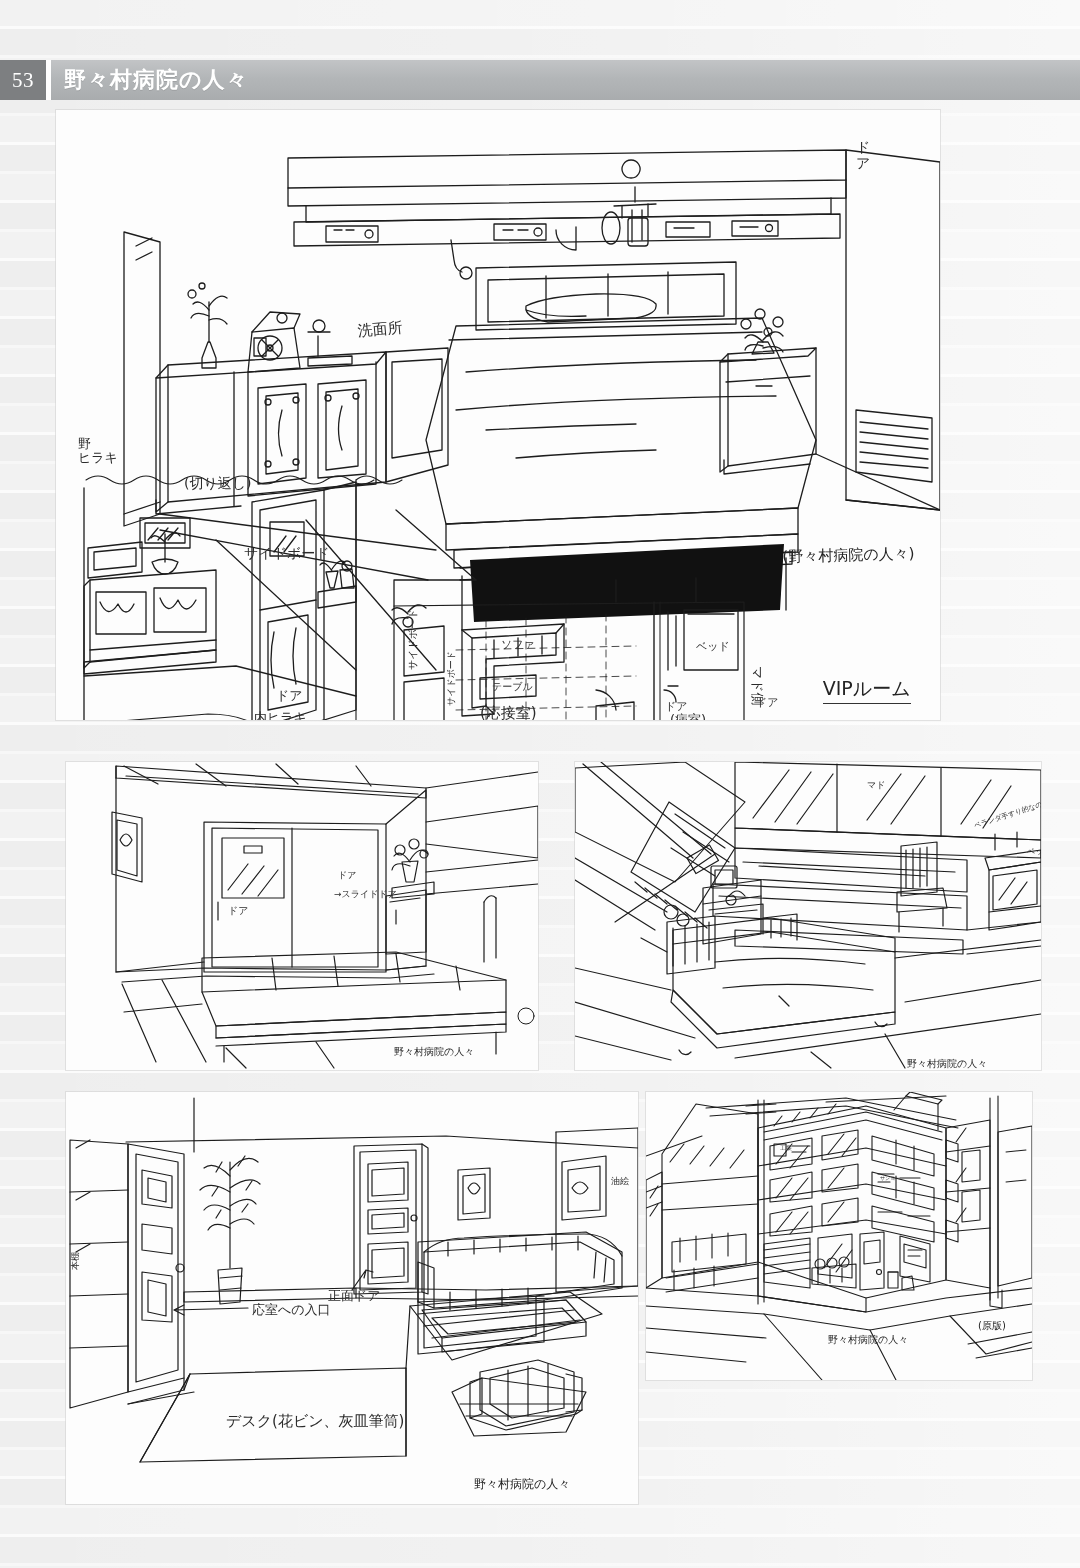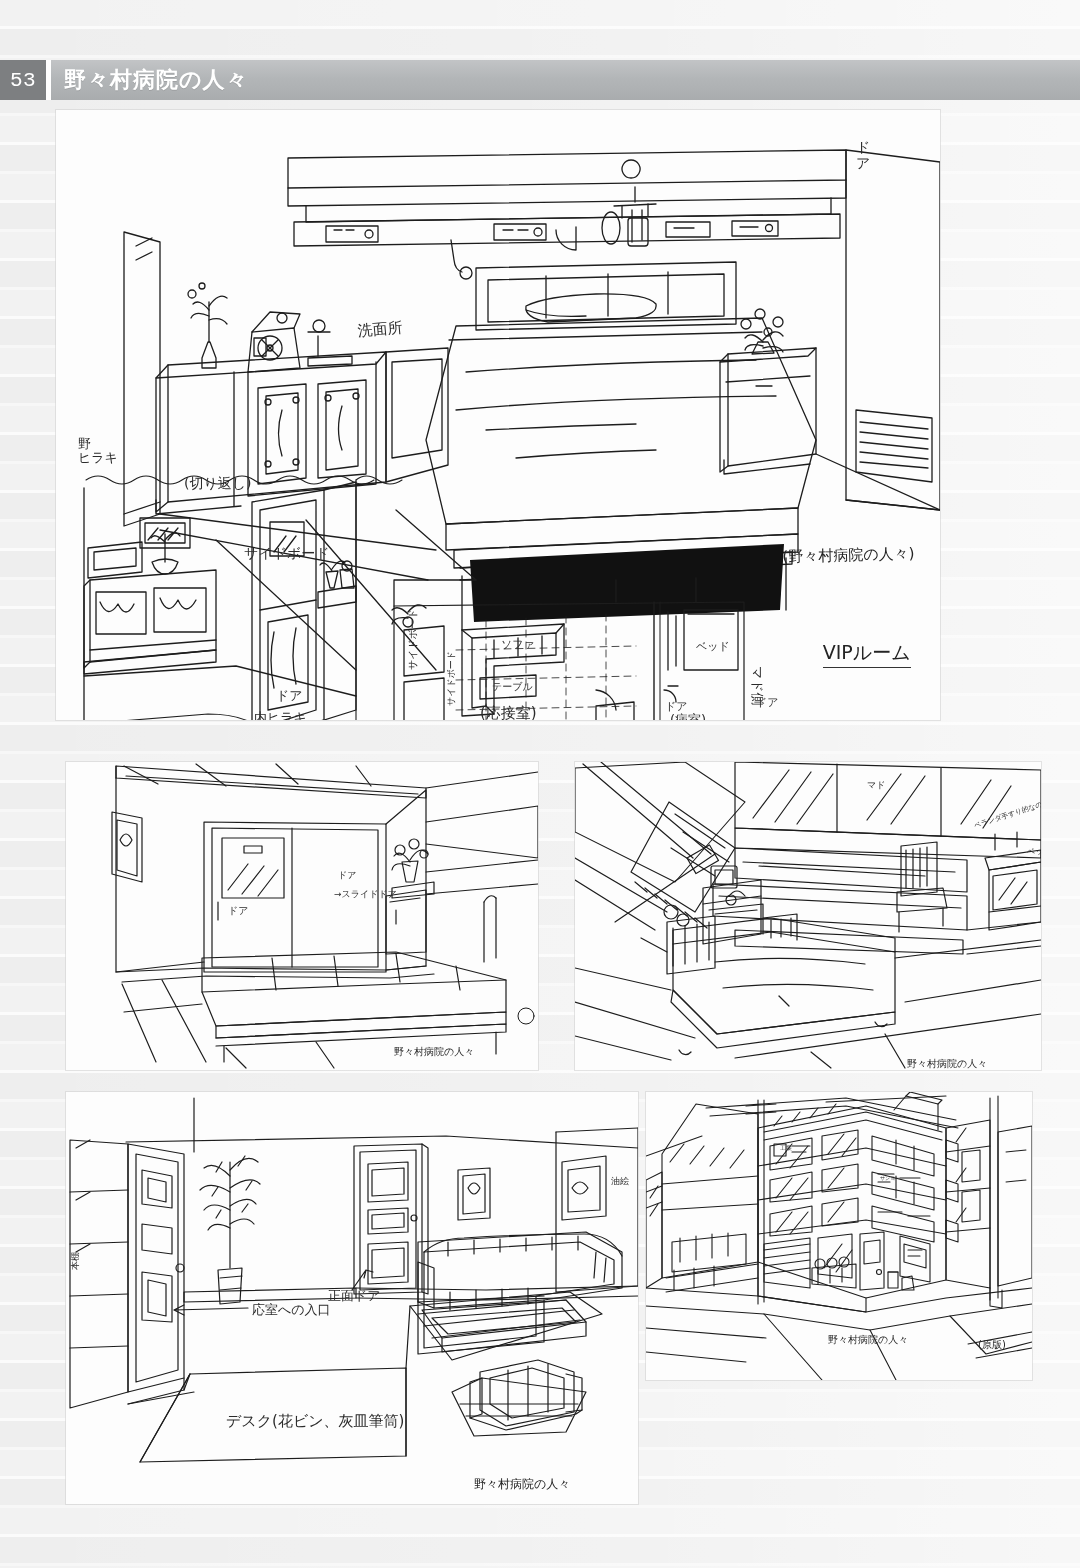--- a/index.html
+++ b/index.html
@@ -33,21 +33,21 @@
   .header{
     position:absolute;left:0;top:60px;width:1080px;height:40px;
     display:flex;align-items:stretch;z-index:5;
   }
   .hdr-num{
     width:46px;min-width:46px;
     background:#7d7f81;
     color:#ffffff;
     display:flex;align-items:center;justify-content:center;
     font-size:21px;letter-spacing:.5px;
-    font-family:Liberation Mono, monospace;
+    font-family:Liberation Serif, serif;
   }
   .hdr-gapline{width:5px;background:#ffffff;}
   .hdr-bar{
     flex:1;
     background:linear-gradient(to bottom,#c2c4c6 0%,#b3b6b8 45%,#a9acae 100%);
     display:flex;align-items:center;
     padding-left:13px;
     box-sizing:border-box;
   }
   .hdr-title{
@@ -85,21 +85,21 @@
     position:absolute;
     color:#242424;
     font-family:"DejaVu Sans","Liberation Sans",sans-serif;
     line-height:1.35;
     white-space:pre;
   }
   .note-s{font-size:10px;}
   .note-m{font-size:12px;}
   .note-l{font-size:15px;}
   .note-xl{font-size:19px;}
-  .u{border-bottom:1.6px solid #333;display:inline-block;padding-bottom:1px;}
+  .u{border-bottom:1.6px solid #333;display:inline-block;padding-bottom:1px;margin-top:36px;}
   .ital{transform:rotate(-1.5deg);}
 </style>
 </head>
 <body>
 
 <div id="page"></div>
 
 <div class="header">
   <div class="hdr-num">53</div>
   <div class="hdr-gapline"></div>
@@ -721,14 +721,14 @@
     </g>
   </svg>
   <div class="note-block note-s" style="left:182px;top:214px;">
     <div>野々村病院の人々</div>
     <div>
       
       
     </div>
     
   </div>
-  <div class="note-block note-s" style="left:332px;top:246px;">(原版)</div>
+  <div class="note-block note-s" style="left:332px;top:227px;">(原版)</div>
 </div>
 
 </body></html>

